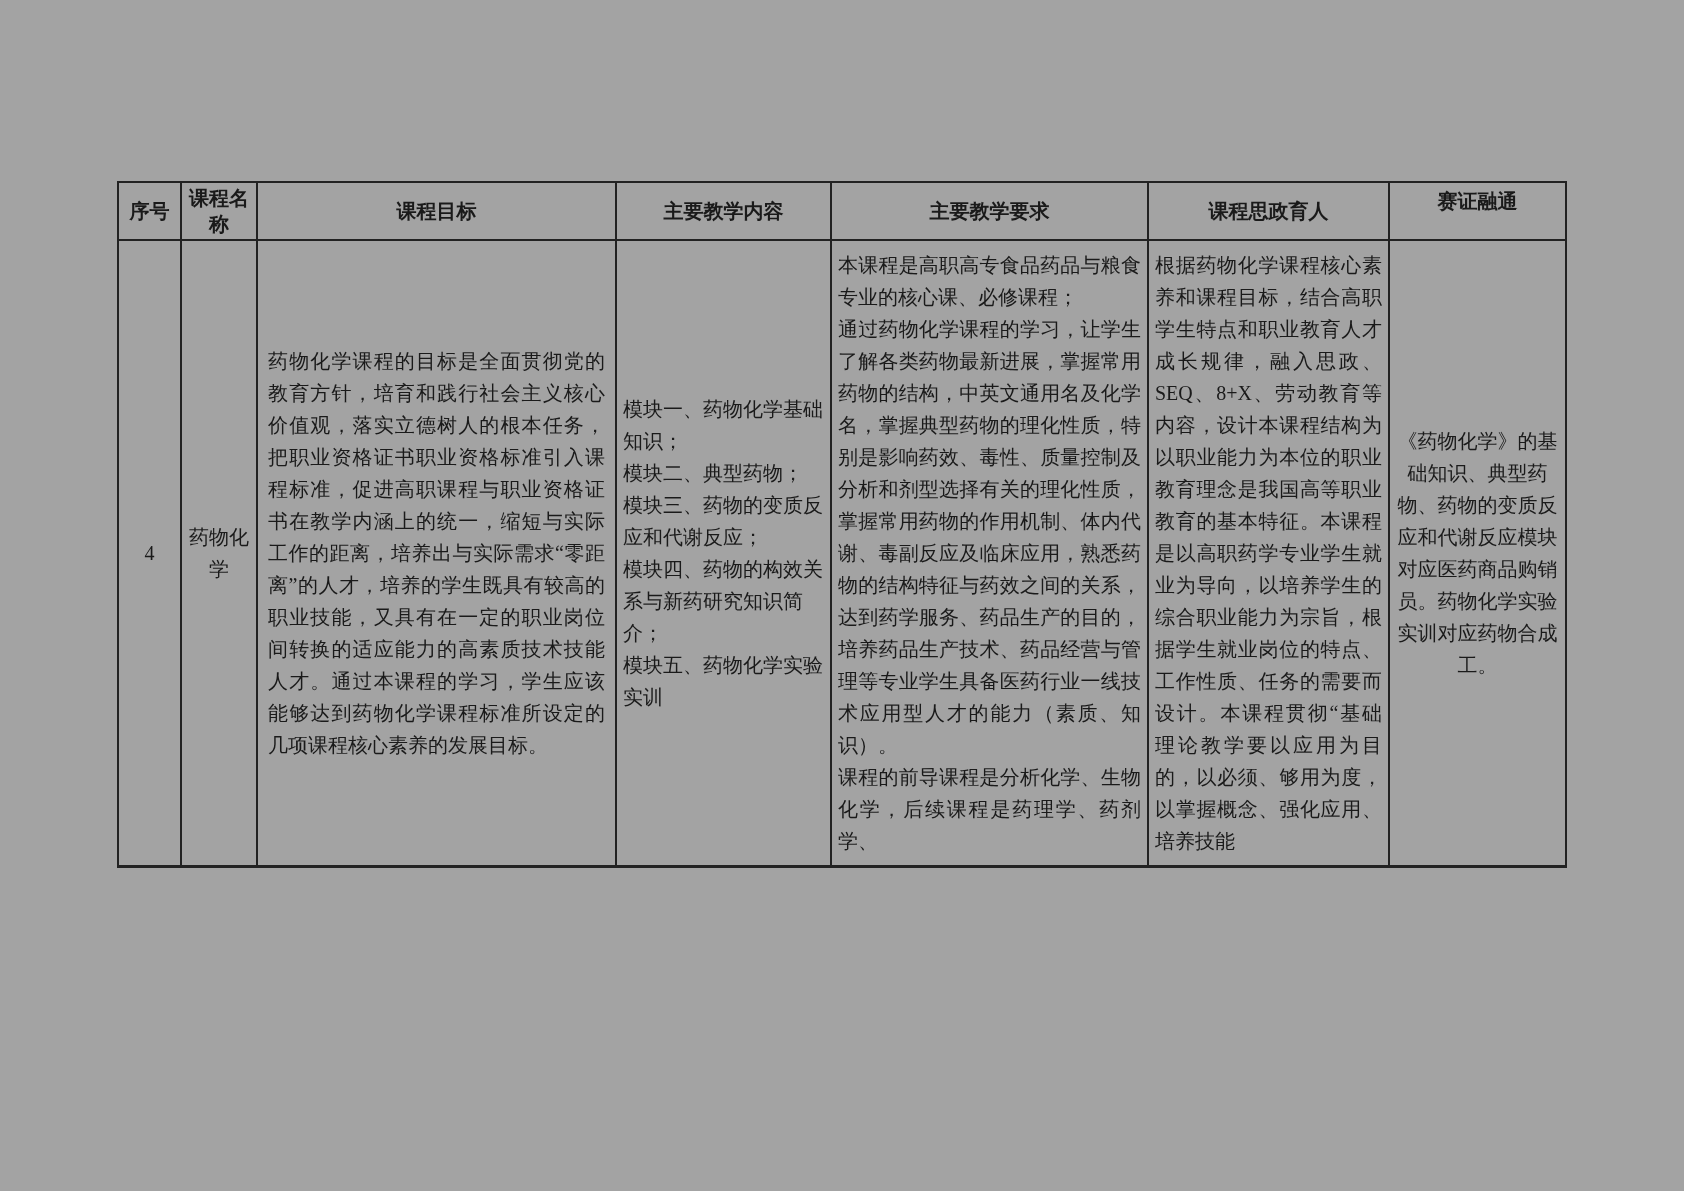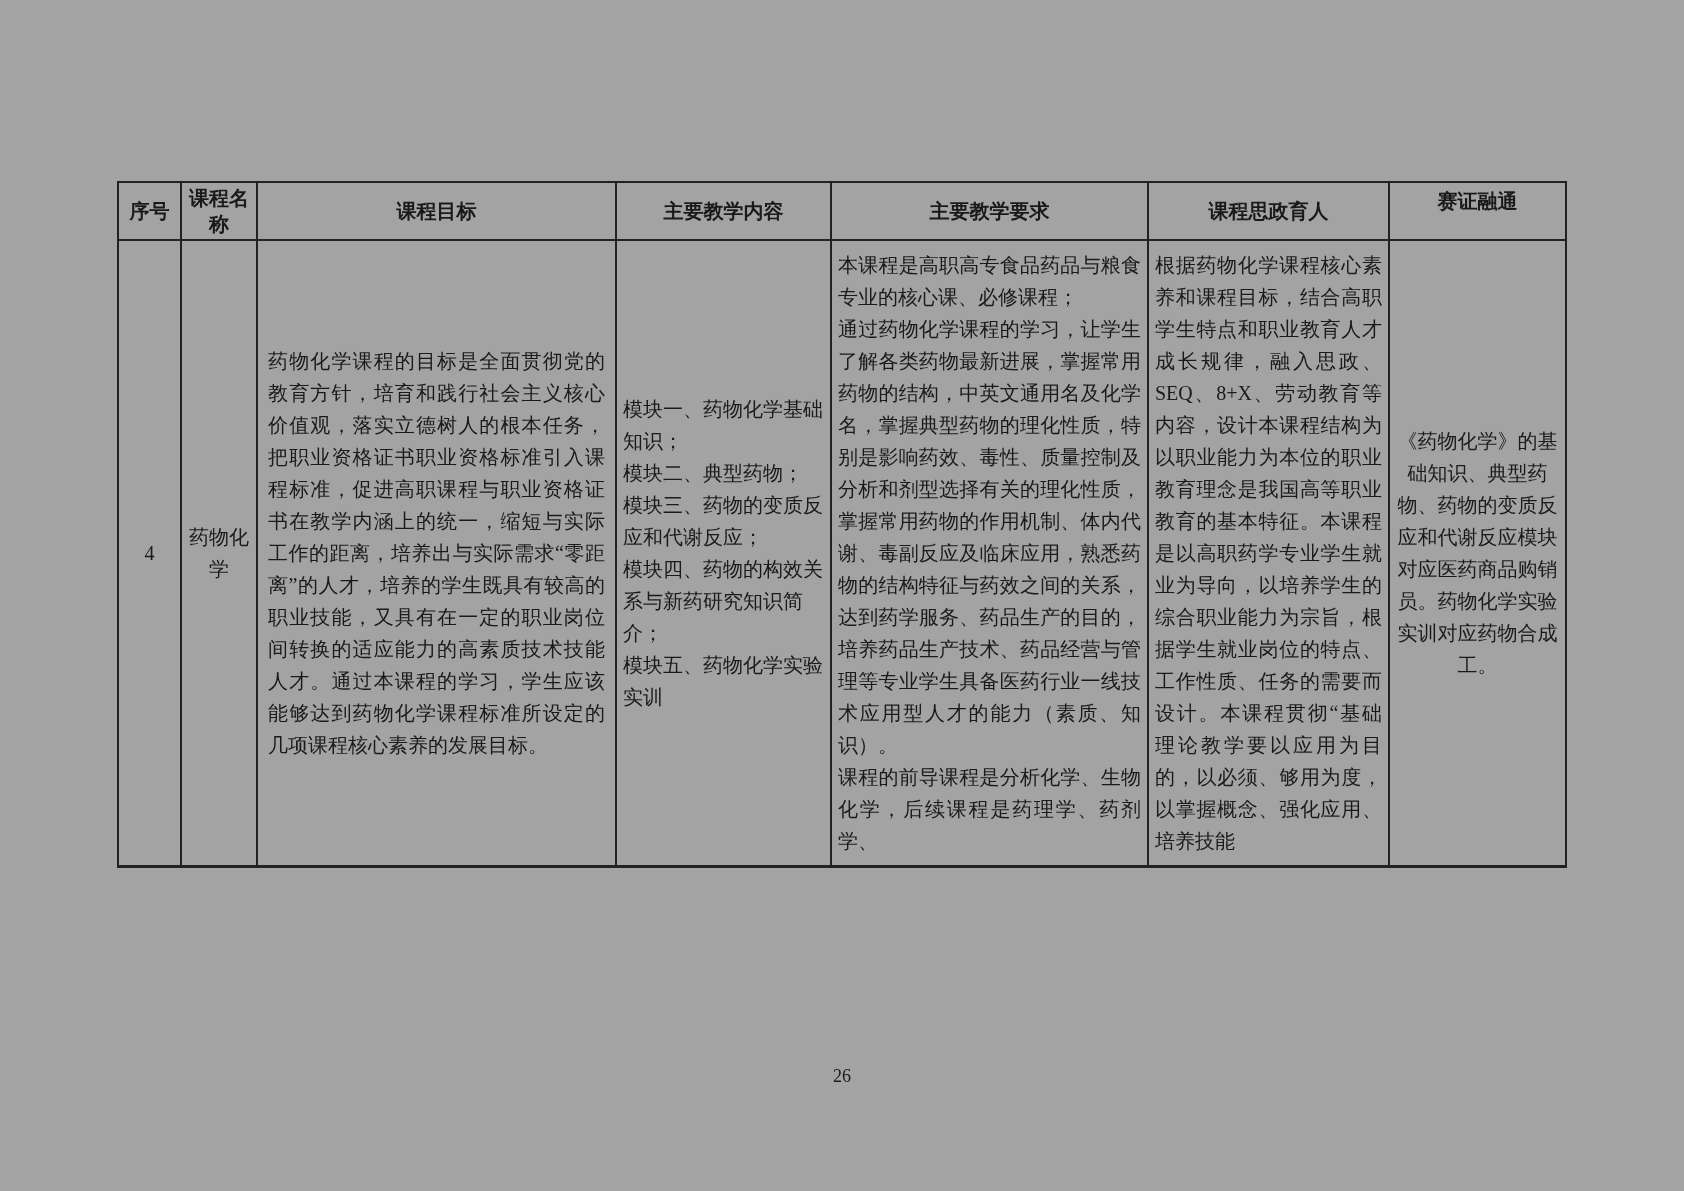--- a/index.html
+++ b/index.html
@@ -104,15 +104,14 @@
         <td class="t-justify">
           <div class="pre">根据药物化学课程核心素养和课程目标，结合高职学生特点和职业教育人才成长规律，融入思政、SEQ、8+X、劳动教育等内容，设计本课程结构为以职业能力为本位的职业教育理念是我国高等职业教育的基本特征。本课程是以高职药学专业学生就业为导向，以培养学生的综合职业能力为宗旨，根据学生就业岗位的特点、工作性质、任务的需要而设计。本课程贯彻“基础理论教学要以应用为目的，以必须、够用为度，以掌握概念、强化应用、培养技能</div>
         </td>
         <td class="vmid t-center">
           <div class="pre">《药物化学》的基础知识、典型药物、药物的变质反应和代谢反应模块对应医药商品购销员。药物化学实验实训对应药物合成工。</div>
         </td>
       </tr>
     </tbody>
   </table>
 
-  <div class="page-number">26</div>
 
 </div>
 
 </body></html>

